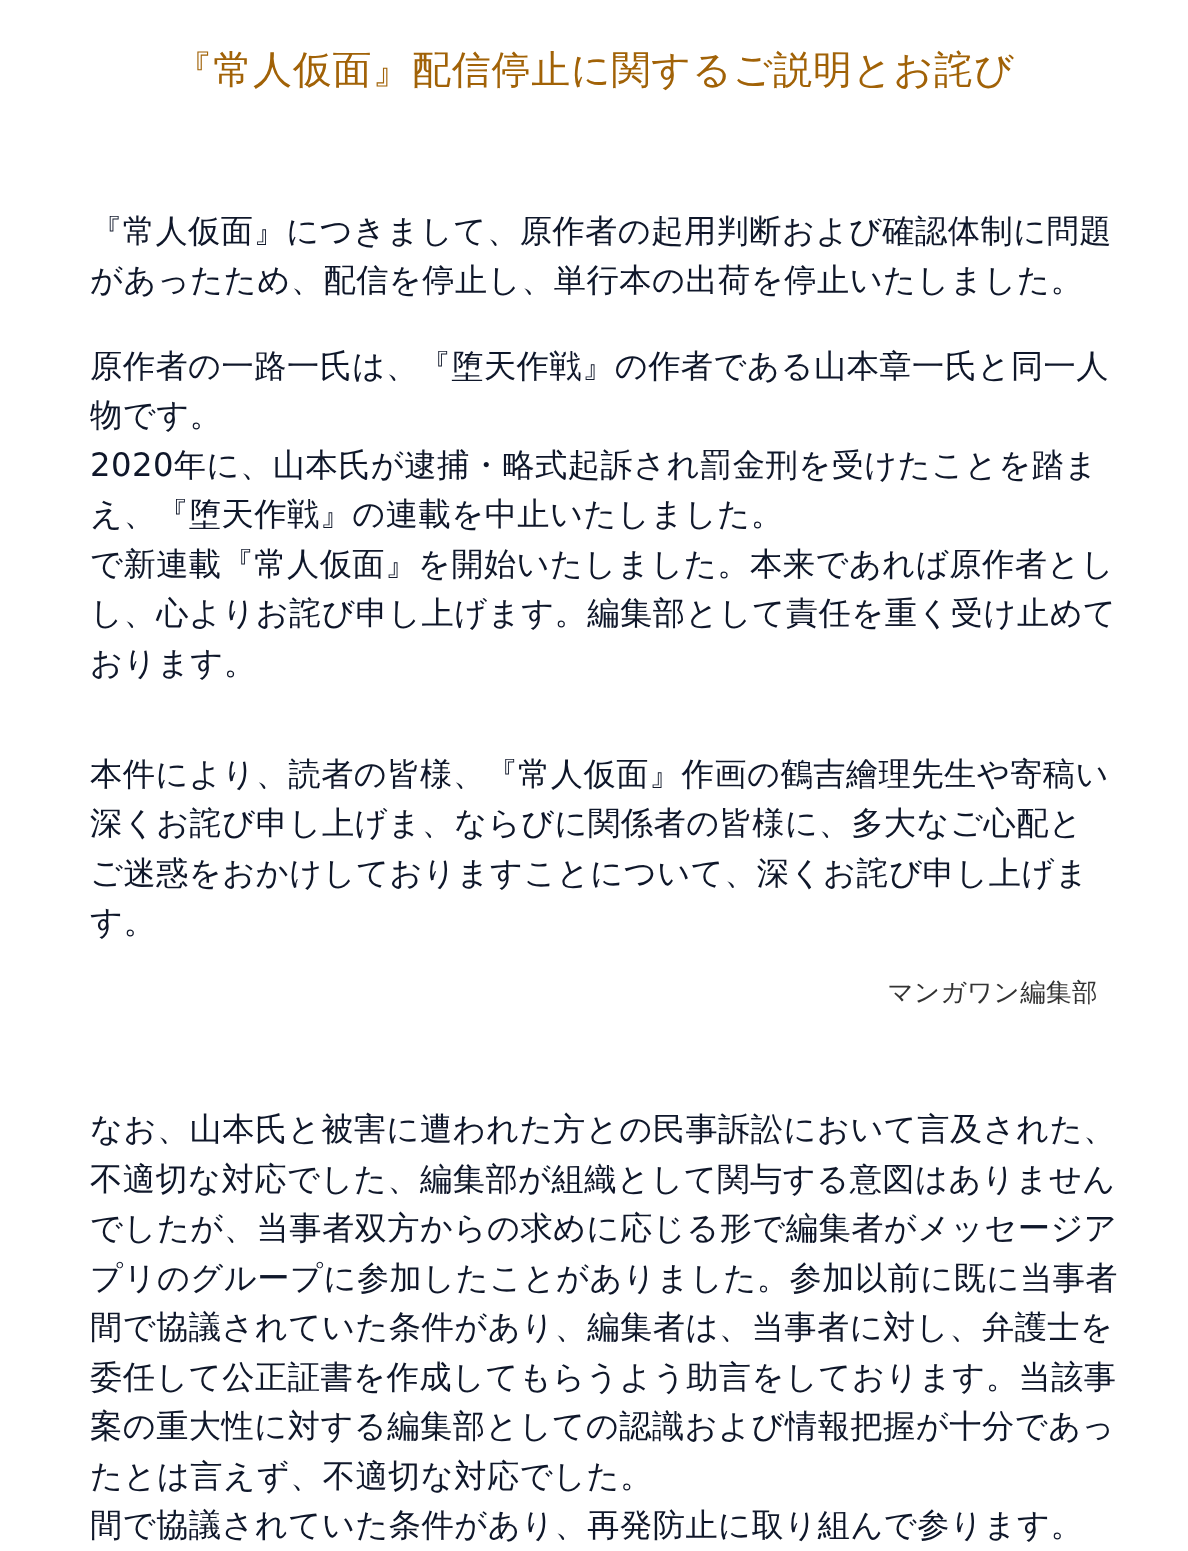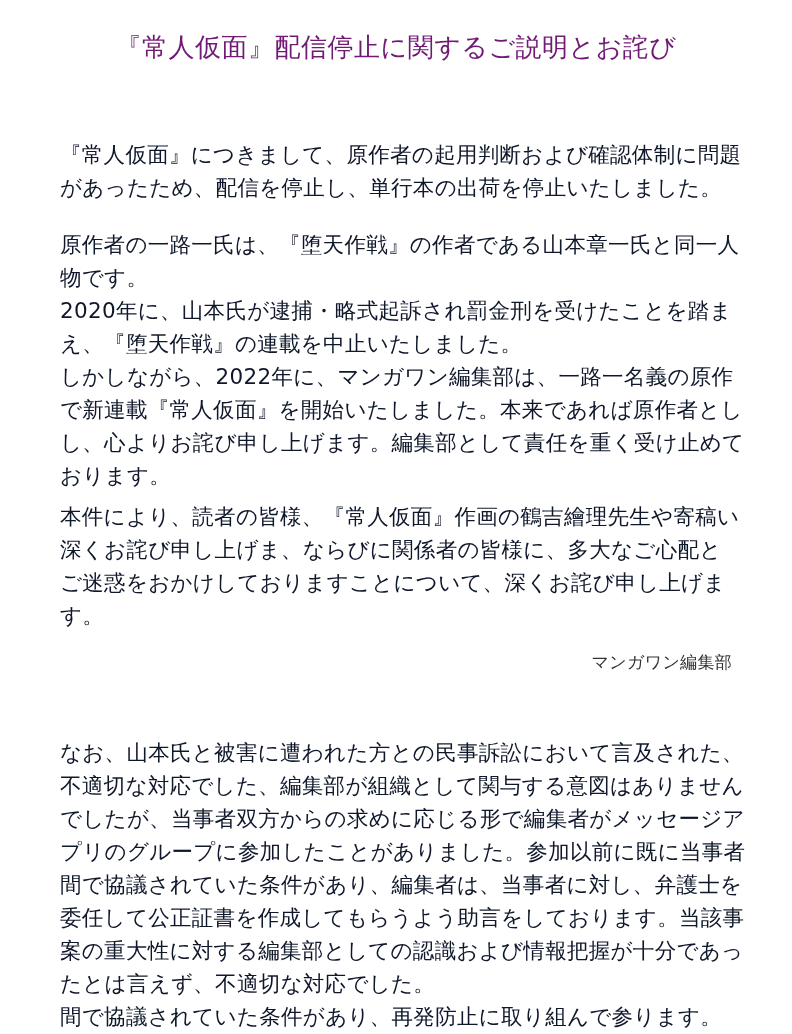--- a/index.html
+++ b/index.html
@@ -17,21 +17,21 @@
     }
     .title {
       position: absolute;
       top: 28px;
       left: 0;
       width: 792px;
       text-align: center;
       font-size: 26px;
       line-height: 38px;
       letter-spacing: 0.5px;
-      color: #701a75;
+      color: #a16207;
       margin: 0;
       font-weight: normal;
     }
     .body-block {
       position: absolute;
       left: 60px;
       width: 680px;
       font-size: 21.5px;
       line-height: 33px;
       letter-spacing: 0.3px;
@@ -63,21 +63,20 @@
 <div class="body-block p1">
   <span class="line">『常人仮面』につきまして、原作者の起用判断および確認体制に問題</span>
   <span class="line">があったため、配信を停止し、単行本の出荷を停止いたしました。</span>
 </div>
 
 <div class="body-block p2">
   <span class="line">原作者の一路一氏は、『堕天作戦』の作者である山本章一氏と同一人</span>
   <span class="line">物です。</span>
   <span class="line"> 2020年に、山本氏が逮捕・略式起訴され罰金刑を受けたことを踏ま</span>
   <span class="line">え、『堕天作戦』の連載を中止いたしました。</span>
-  <span class="line">しかしながら、2022年に、マンガワン編集部は、一路一名義の原作</span>
   <span class="line">で新連載『常人仮面』を開始いたしました。本来であれば原作者とし</span>
   <span class="line">し、心よりお詫び申し上げます。編集部として責任を重く受け止めて</span>
   <span class="line">おります。</span>
 </div>
 
 <div class="body-block p3">
   <span class="line">本件により、読者の皆様、『常人仮面』作画の鶴吉繪理先生や寄稿い</span>
   <span class="line">深くお詫び申し上げま、ならびに関係者の皆様に、多大なご心配と</span>
   <span class="line">ご迷惑をおかけしておりますことについて、深くお詫び申し上げま</span>
   <span class="line">す。</span>

